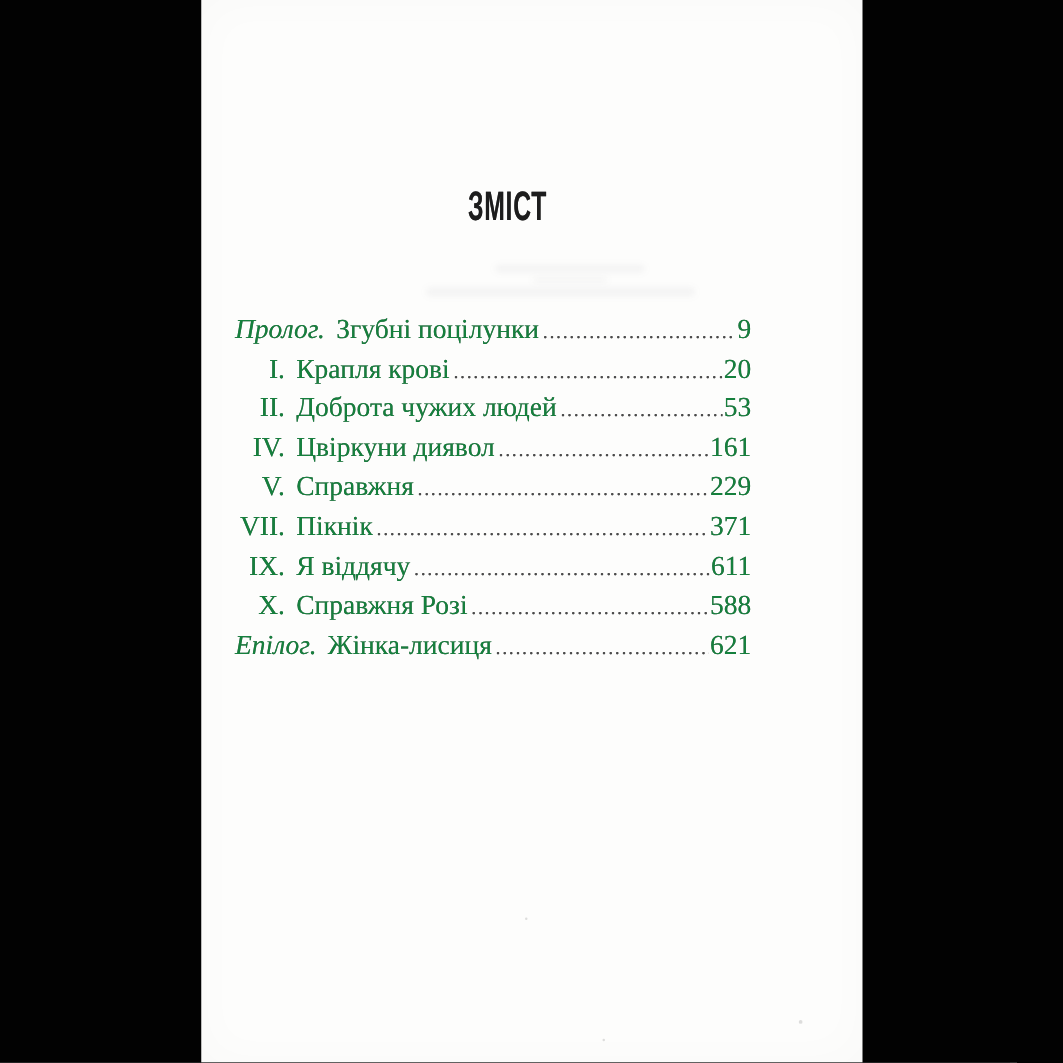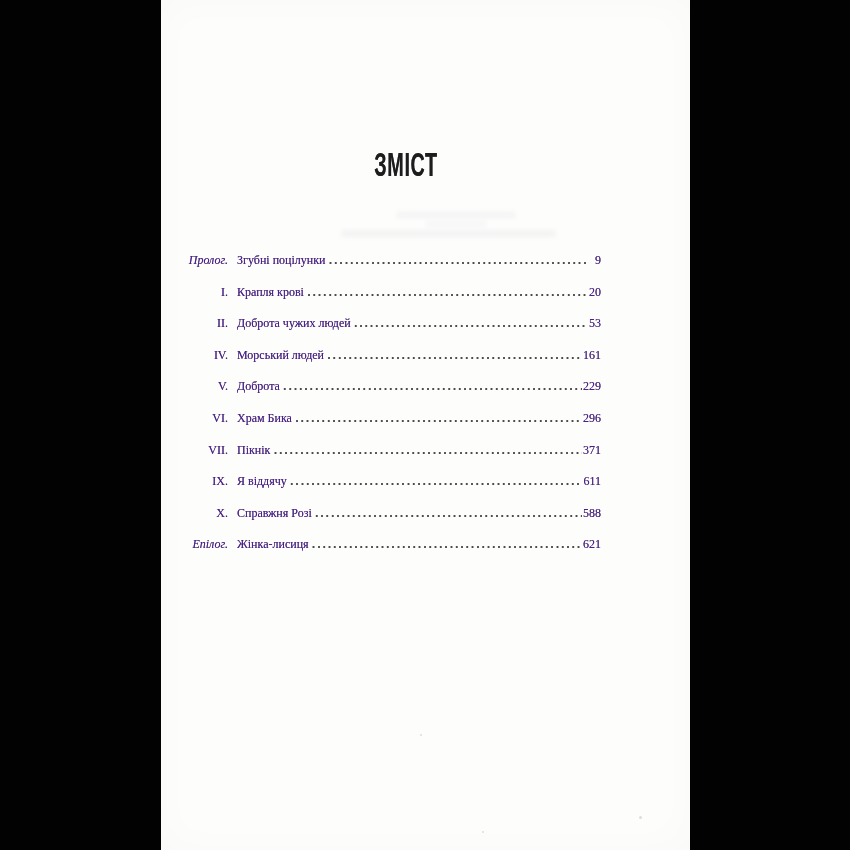--- a/index.html
+++ b/index.html
@@ -55,22 +55,22 @@
 
   .toc {
     position: absolute;
     left: 27px; top: 250px;
     width: 413px;
   }
   .toc-row {
     display: flex;
     align-items: baseline;
     height: 31.6px;
-    font-size: 12px;
-    color: #4c1d95;
+    font-size: 22px;
+    color: #15803d;
     text-shadow: 0 0 0.4px rgba(55,55,55,0.75);
     white-space: nowrap;
     justify-content: space-between;
   }
   .toc-num {
     min-width: 40px;
     text-align: right;
     margin-right: 9px;
     flex: 0 0 auto;
   }
@@ -130,38 +130,32 @@
   <div class="toc-row">
     <span class="toc-num">II.</span>
     <span class="toc-title">Доброта чужих людей</span>
     <span class="toc-leader"></span>
     <span class="toc-page">53</span>
   </div>
 
 
   <div class="toc-row">
     <span class="toc-num">IV.</span>
-    <span class="toc-title">Морський людей</span>
+    <span class="toc-title">Цвіркуни диявол</span>
     <span class="toc-leader"></span>
     <span class="toc-page">161</span>
   </div>
 
   <div class="toc-row">
     <span class="toc-num">V.</span>
-    <span class="toc-title">Доброта</span>
+    <span class="toc-title">Справжня</span>
     <span class="toc-leader"></span>
     <span class="toc-page">229</span>
   </div>
 
-  <div class="toc-row">
-    <span class="toc-num">VI.</span>
-    <span class="toc-title">Храм Бика</span>
-    <span class="toc-leader"></span>
-    <span class="toc-page">296</span>
-  </div>
 
   <div class="toc-row">
     <span class="toc-num">VII.</span>
     <span class="toc-title">Пікнік</span>
     <span class="toc-leader"></span>
     <span class="toc-page">371</span>
   </div>
 
 
   <div class="toc-row">

